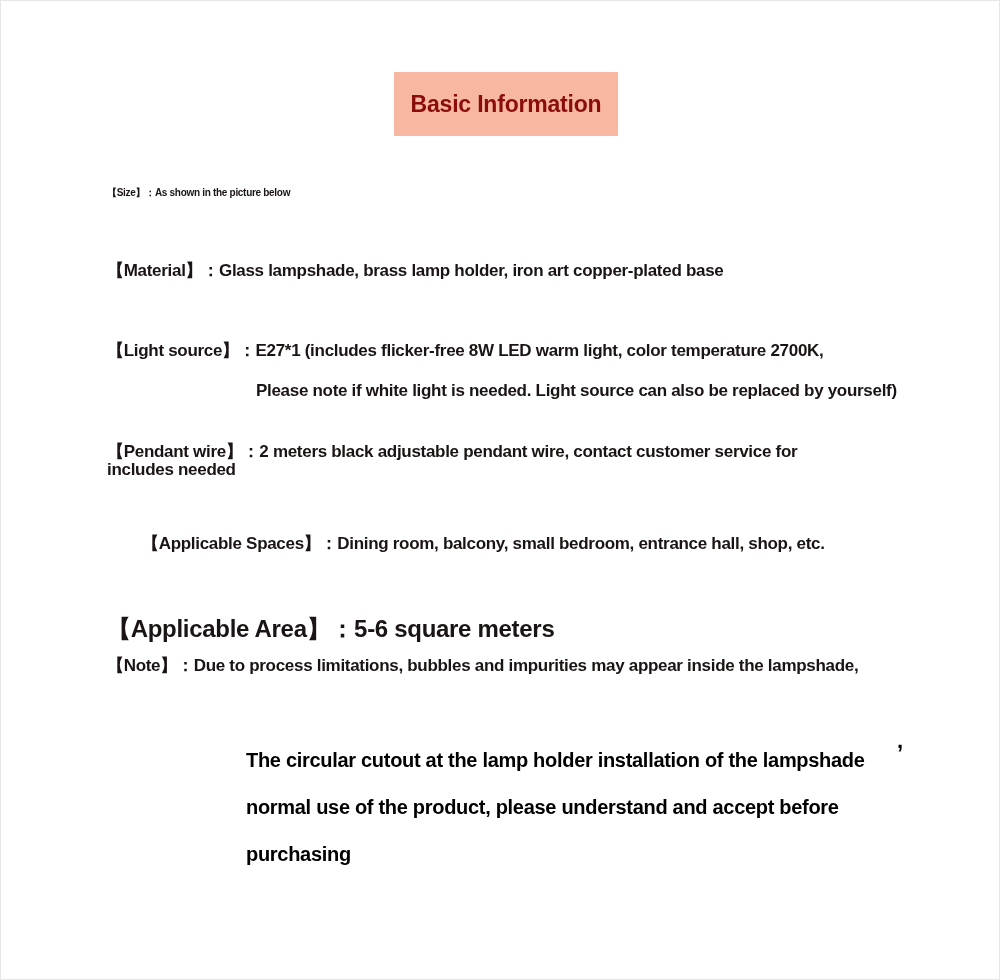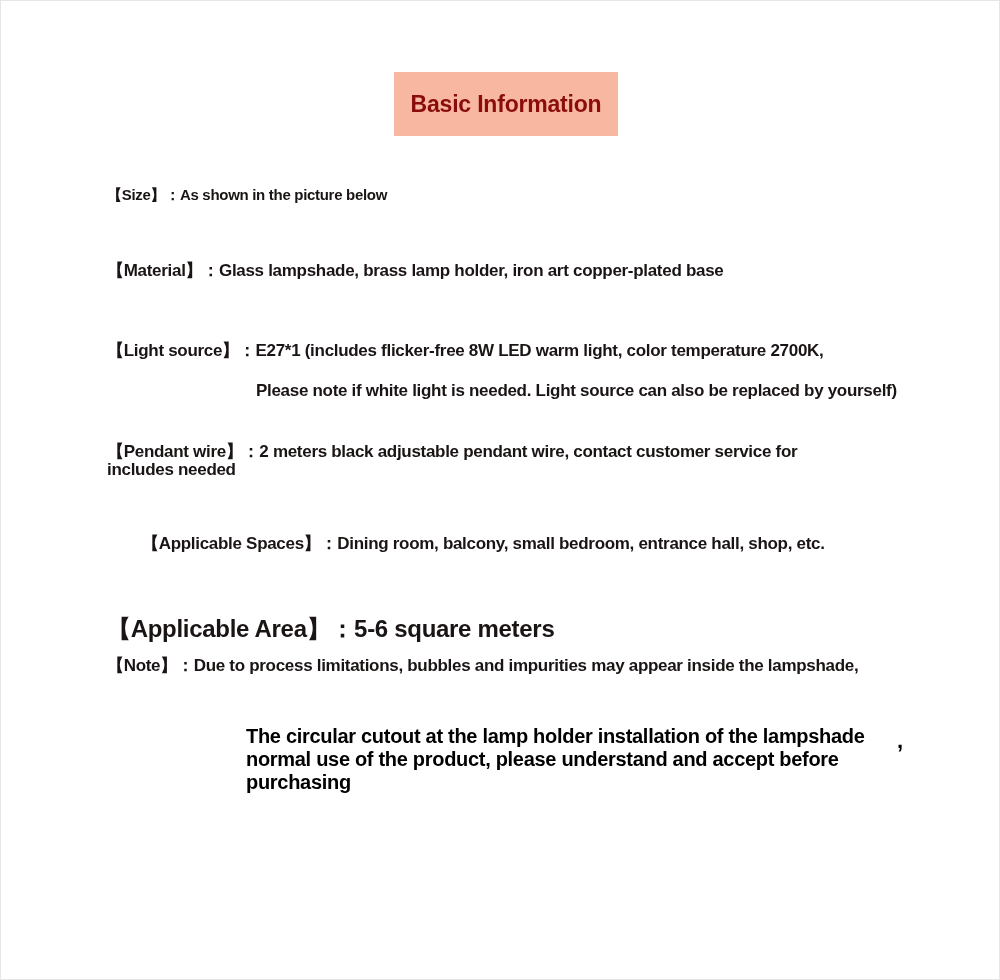--- a/index.html
+++ b/index.html
@@ -1,24 +1,24 @@
 <!DOCTYPE html>
 <html><head>
 <meta charset="utf-8">
 <style>
   html, body { margin:0; padding:0; background:#ffffff; }
   body { width:1000px; height:980px; position:relative; overflow:hidden; font-family:"Liberation Sans", sans-serif; color:#1a1414; }
   .frame { position:absolute; left:0; top:0; width:998px; height:978px; border:1px solid #e6e6e6; }
   .title-box { position:absolute; left:394px; top:47px; width:224px; height:64px; background:#f7b7a0; display:flex; align-items:center; justify-content:center;margin-top:25px; }
   .title-box span { color:#8a0c0c; font-weight:bold; font-size:23px; letter-spacing:-0.2px; }
   .row { position:absolute; left:107px; font-weight:bold; white-space:nowrap; letter-spacing:-0.3px; }
-  .s15 { font-size:15px; }
+  .s15 { font-size:10px; }
   .s17 { font-size:17px; }
   .s20 { font-size:24px; }
-  .big { font-size:20px; font-weight:bold; line-height:23px; letter-spacing:-0.3px; }
+  .big { font-size:20px; font-weight:bold; line-height:23px; letter-spacing:-0.3px;margin-top:24px; }
 </style>
 </head>
 <body>
 
 <div class="frame"></div>
 
 <div class="title-box">
   <span>Basic Information</span>
 </div>
 

